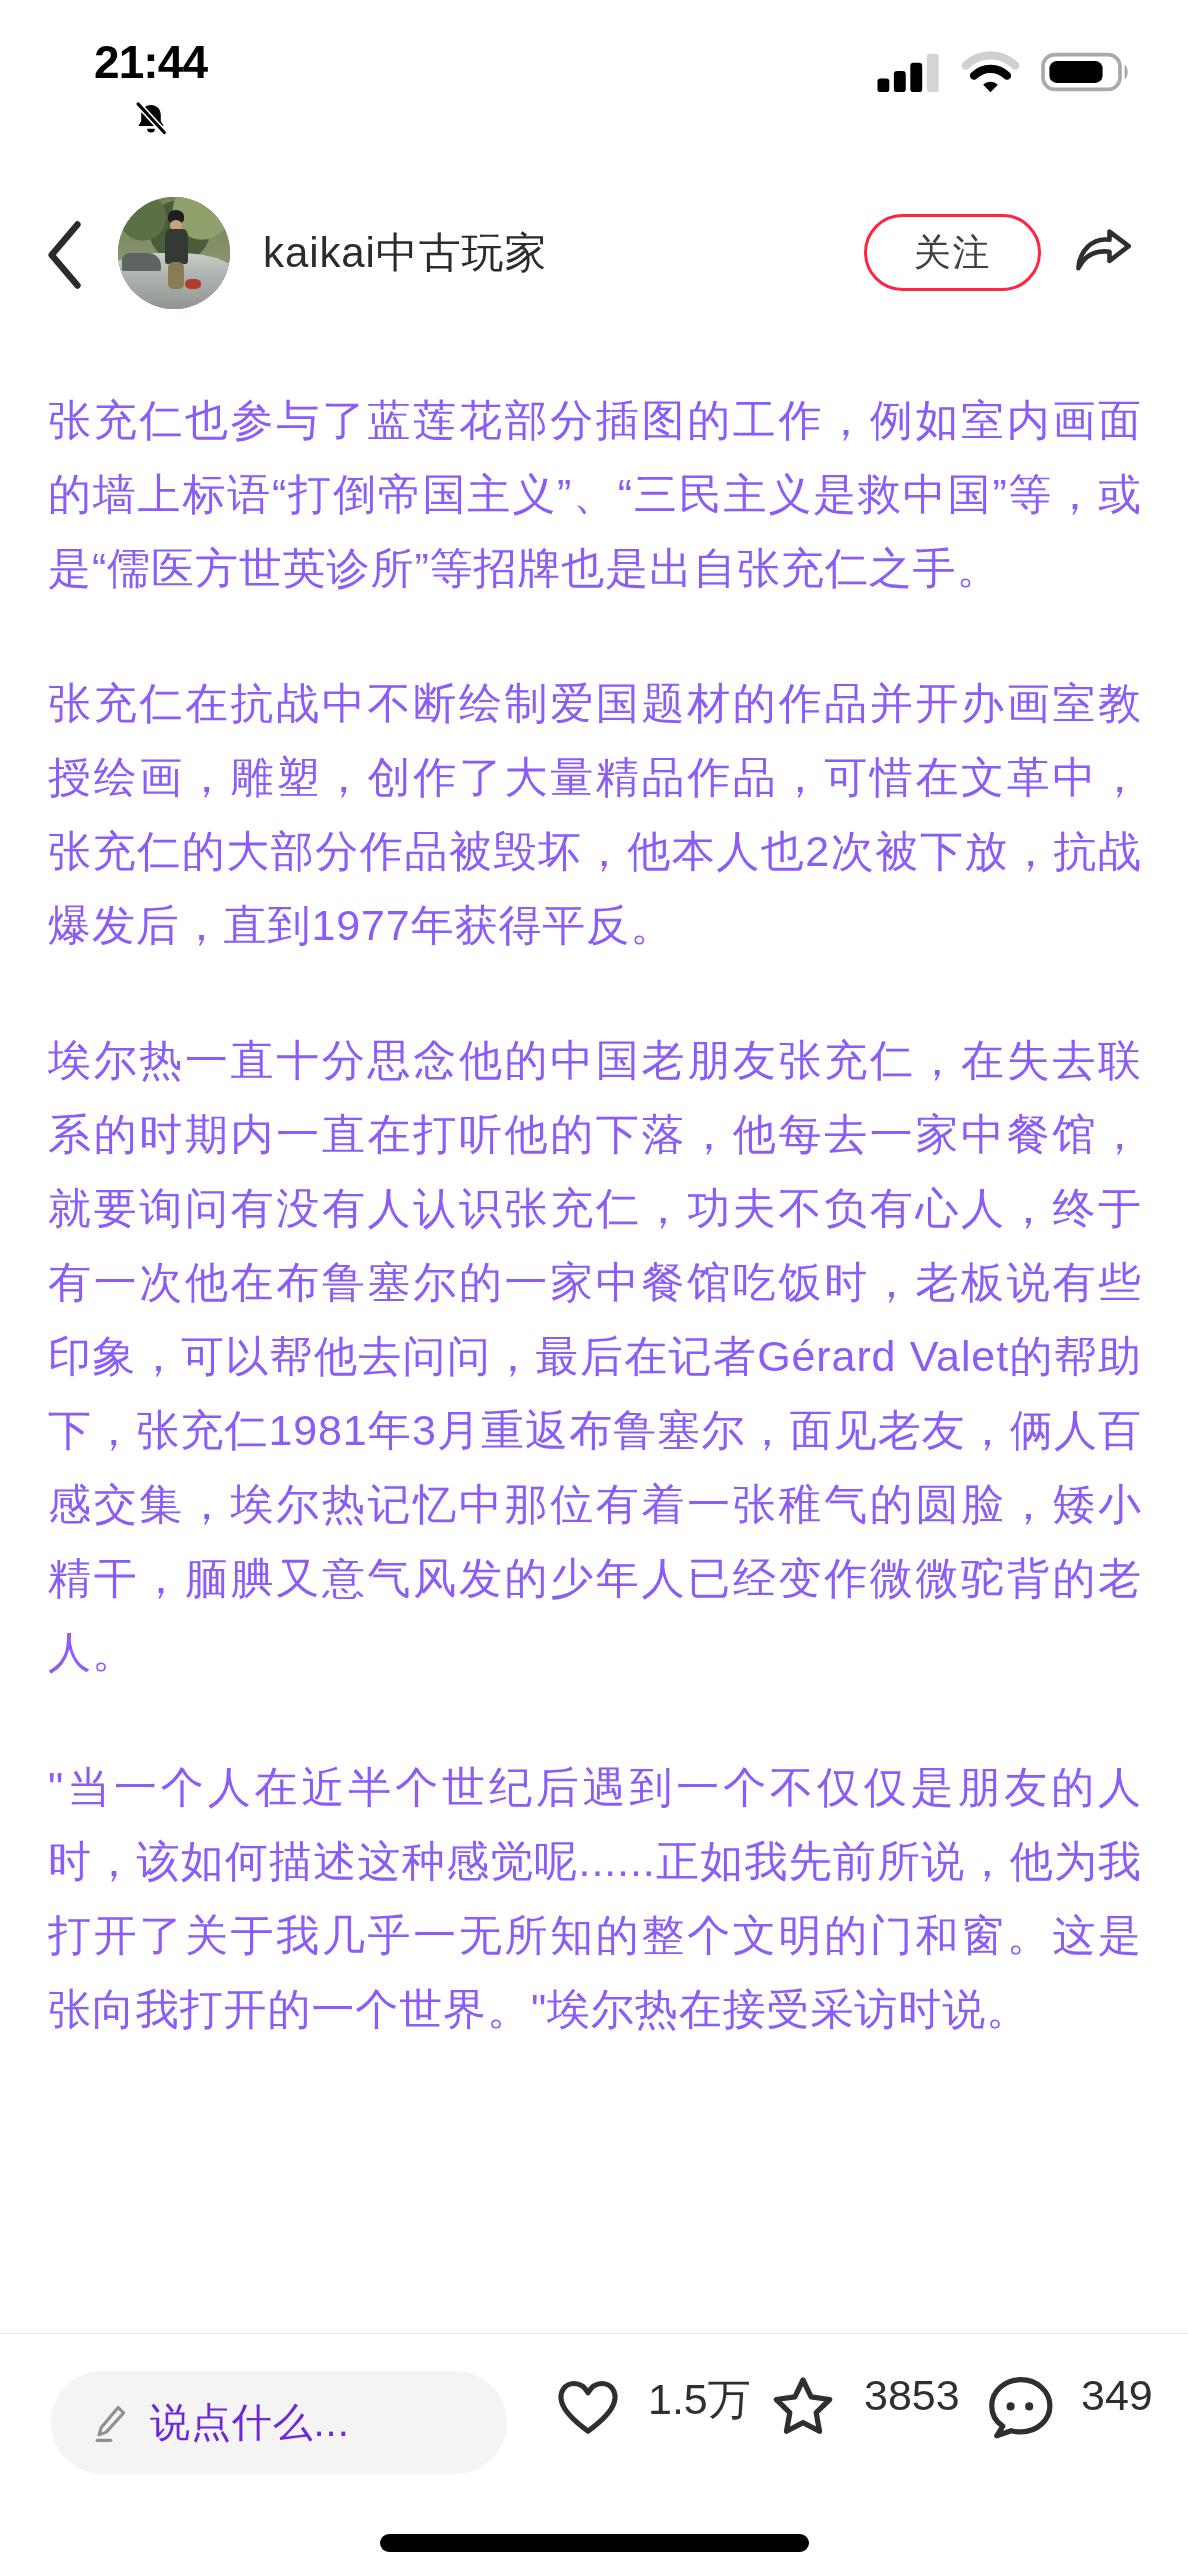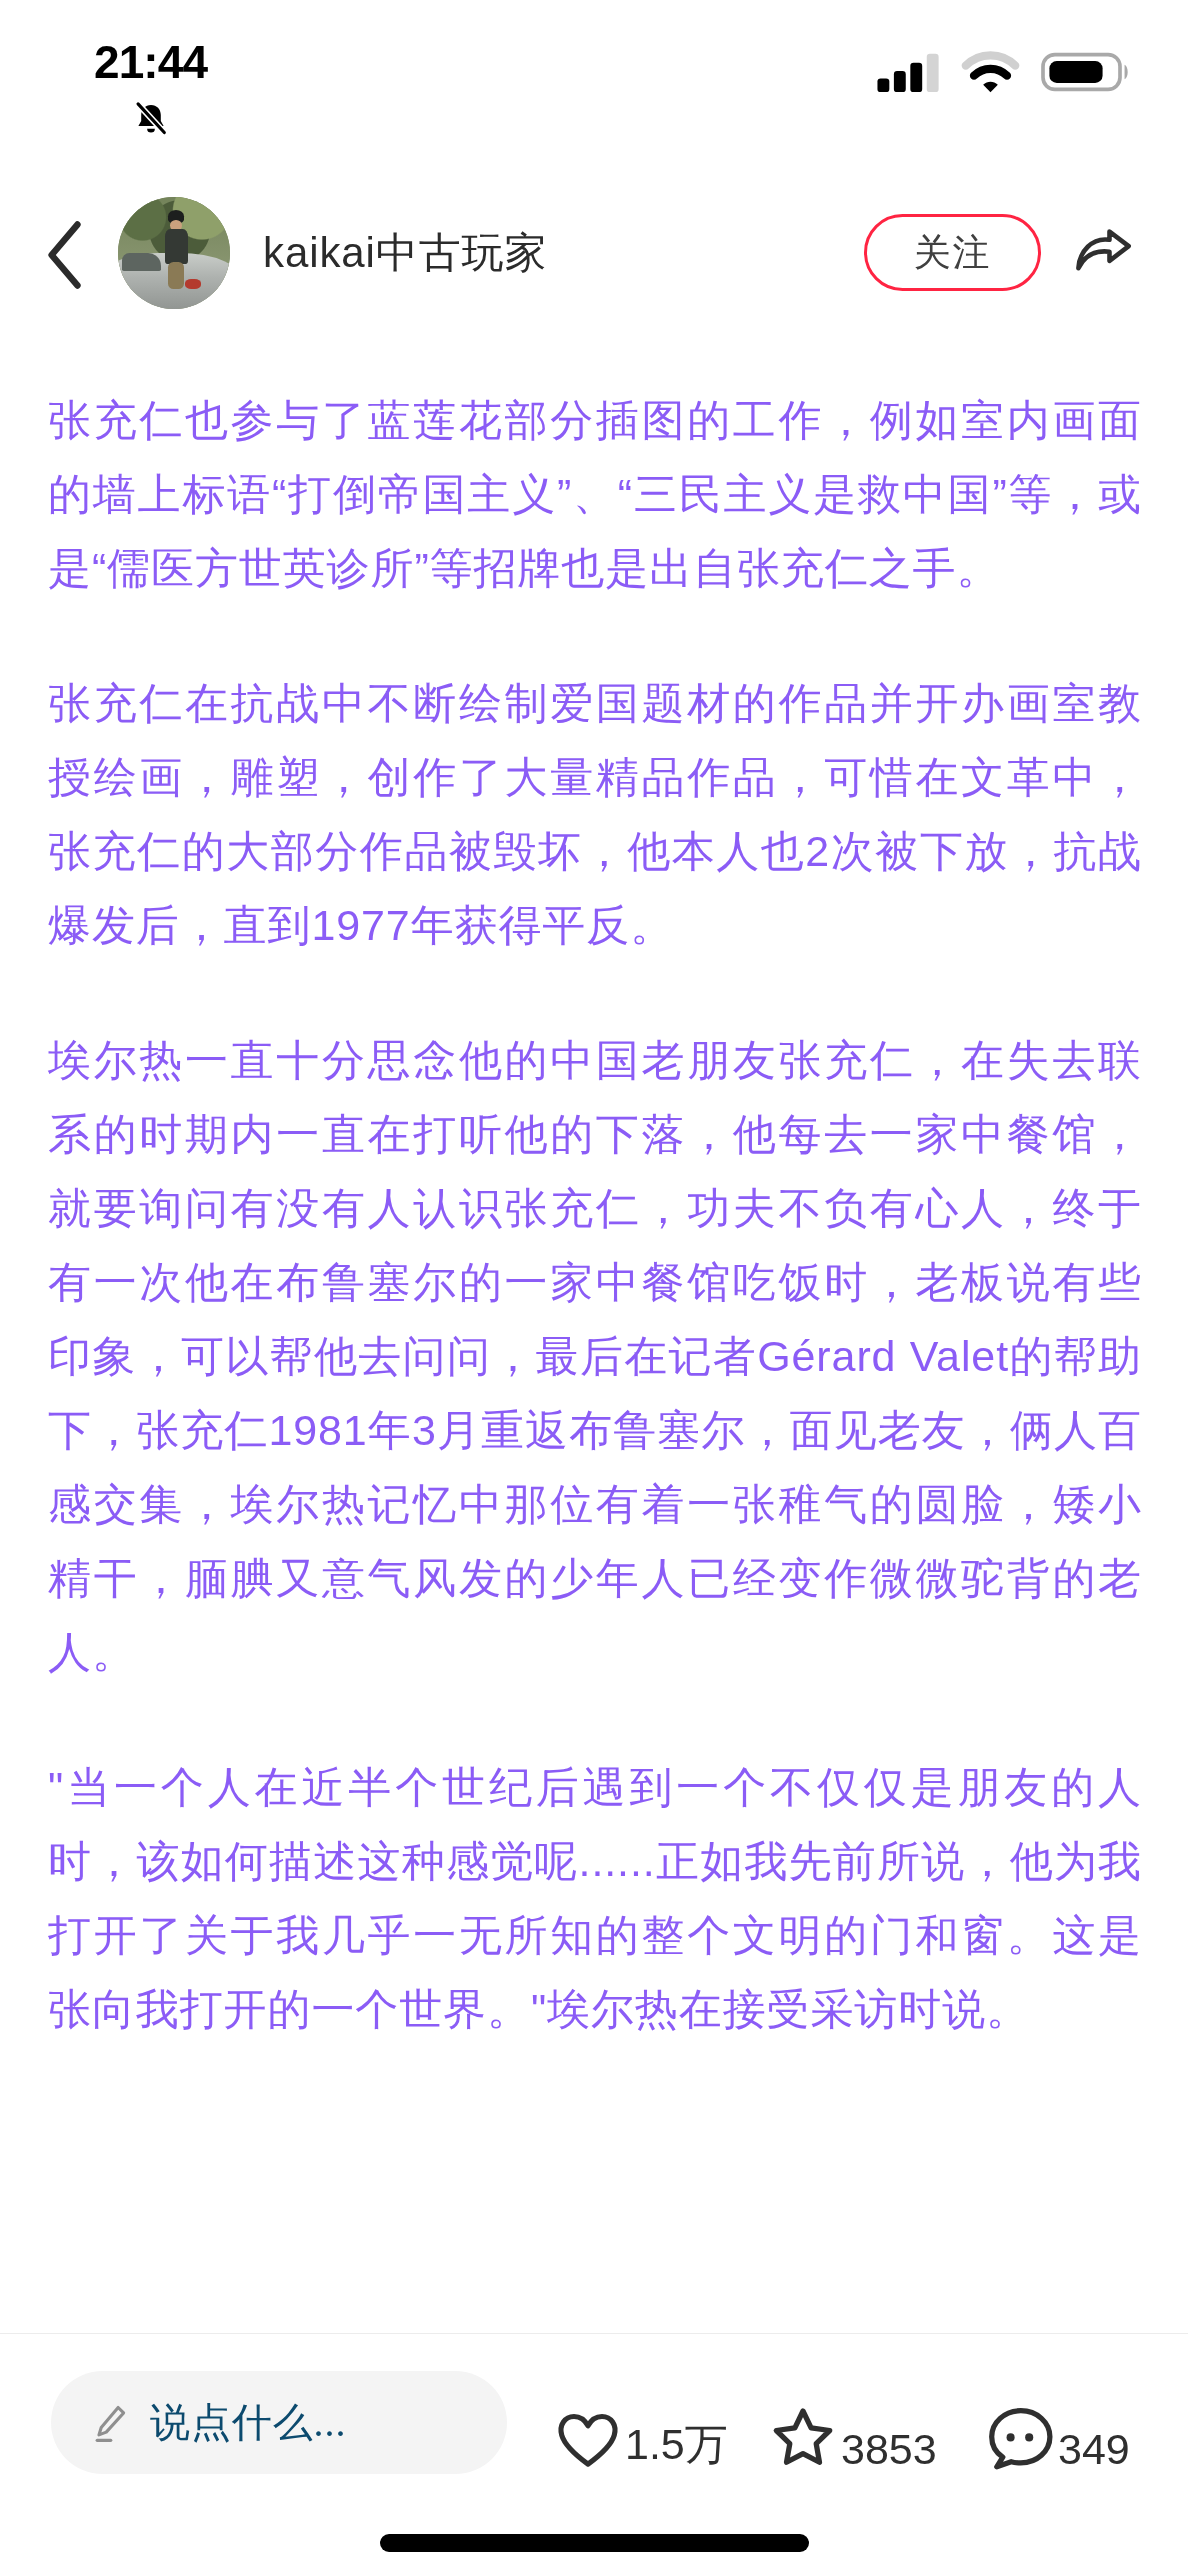--- a/index.html
+++ b/index.html
@@ -33,22 +33,22 @@
   .user-name{position:absolute;left:263px;top:0;height:138px;display:flex;align-items:center;font-size:42px;font-weight:400;color:#2b2b2b;letter-spacing:0.9px;}
   .follow-btn{position:absolute;left:864px;top:30px;width:177px;height:77px;box-sizing:border-box;border:3.7px solid #ff2442;border-radius:41px;background:#fff;display:flex;align-items:center;justify-content:center;font-size:37px;color:#404040;letter-spacing:1.8px;}
   .share-btn{position:absolute;left:1072px;top:37px;width:64px;height:64px;display:flex;align-items:center;justify-content:center;}
   
   .content{position:absolute;left:48px;right:46px;top:383px;color:#8b5cf6;font-size:43px;line-height:74px;letter-spacing:0.9px;text-align:justify;}
   .content p{margin:0 0 61px 0;}
   .content p:last-child{margin-bottom:0;}
   
   .bottom-bar{position:absolute;left:0;right:0;top:2333px;height:243px;border-top:1.8px solid #ececec;background:#fff;}
   .comment-pill{position:absolute;left:51px;top:37px;width:456px;height:103px;background:#f4f4f4;border-radius:52px;display:flex;align-items:center;padding-left:37px;box-sizing:border-box;gap:20px;}
-  .comment-placeholder{font-size:40px;color:#0c4a6e;letter-spacing:0.9px;font-family:Liberation Serif, serif;}
-  .action{position:absolute;top:37px;height:103px;display:flex;align-items:flex-end;gap:2px;}
+  .comment-placeholder{font-size:40px;color:#6d28d9;letter-spacing:0.9px;}
+  .action{position:absolute;top:37px;height:103px;display:flex;align-items:flex-start;gap:25px;}
   .action-like{left:553px;}
   .action-collect{left:767px;}
   .action-comment{left:982px;}
   .action-count{font-size:43px;color:#2f2f2f;font-weight:500;letter-spacing:0;}
   .home-indicator{position:absolute;left:380px;top:2534px;width:429px;height:17.5px;border-radius:9.2px;background:#000;}
   svg{display:block;}
 </style>
 </head>
 <body>
 

